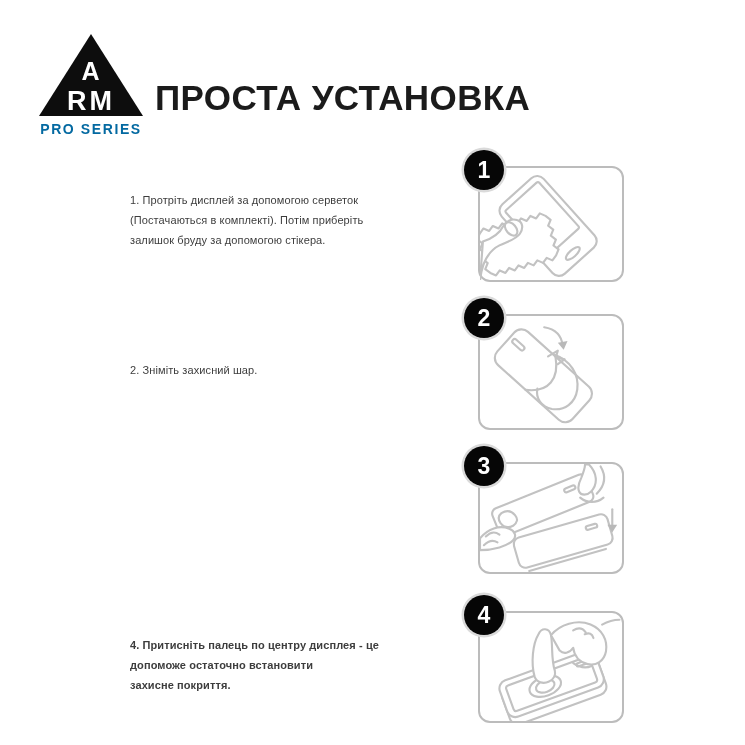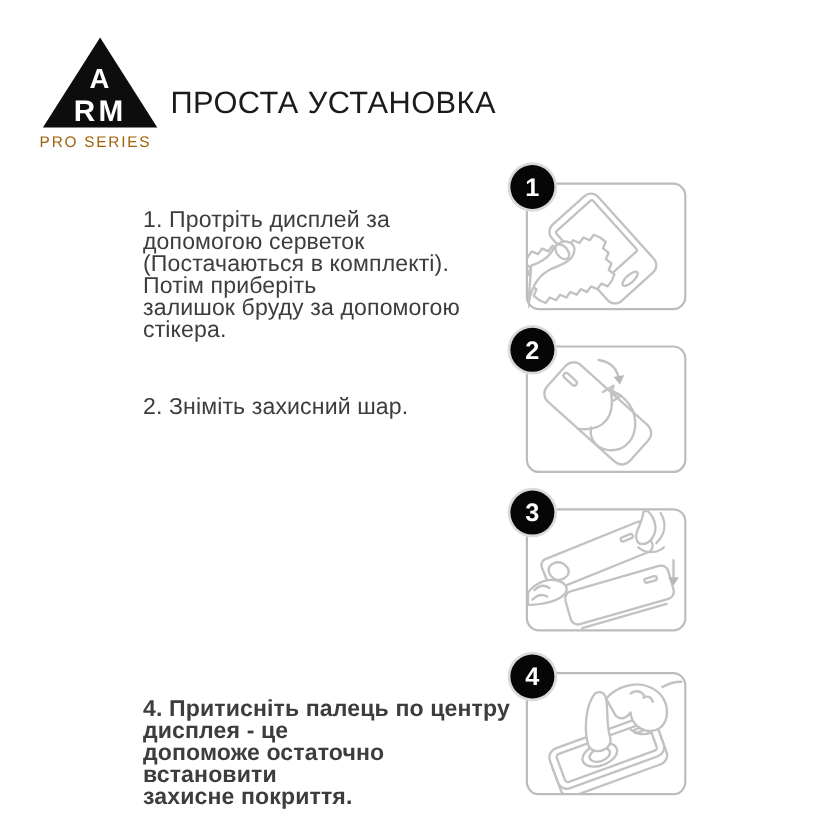--- a/index.html
+++ b/index.html
@@ -4,31 +4,31 @@
 <style>
   html,body { margin:0; padding:0; background:#ffffff; }
   .page {
     position:relative; width:745px; height:745px; background:#ffffff;
     font-family:"Liberation Sans", sans-serif; overflow:hidden;
   }
   
   .logo { position:absolute; left:36px; top:32px; width:110px; }
   .logo svg { display:block; }
   .logo-series {
-    margin-top:3px; text-align:left; font-weight:400; font-size:14px;
-    letter-spacing:1.6px; color:#a16207; white-space:nowrap;
+    margin-top:3px; text-align:center; font-weight:700; font-size:14px;
+    letter-spacing:1.6px; color:#0369a1; white-space:nowrap;
   }
   
   .title {
-    position:absolute; left:155px; top:78px; font-size:28px; font-weight:400;
+    position:absolute; left:155px; top:78px; font-size:35px; font-weight:700;
     letter-spacing:0.4px; color:#1b1b1b; white-space:nowrap;
   }
   
   .step-text {
-    position:absolute; left:130px; width:335px; font-size:21px; line-height:20px;
+    position:absolute; left:130px; width:335px; font-size:11px; line-height:20px;
     color:#3d3d3d; white-space:pre-line; letter-spacing:0.1px;
   }
   .t1 { top:190px; } .t2 { top:360px; } .t3 { top:485px; } .t4 { top:635px;font-weight:bold; }
   
   .panel {
     position:absolute; left:478px; width:146px; box-sizing:border-box;
     border:2px solid #bcbcbc; border-radius:12px; background:#ffffff;
   }
   .p1 { top:166px; height:116px; }
   .p2 { top:314px; height:116px; }

